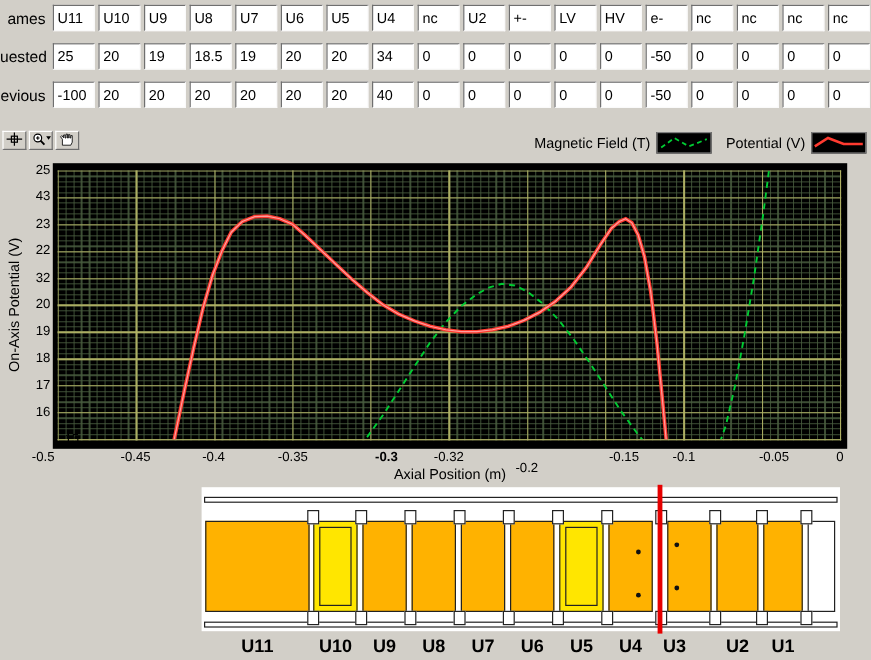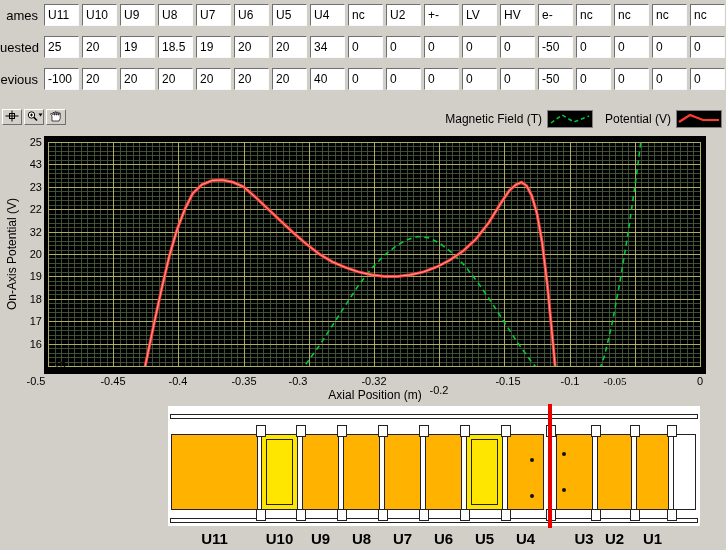--- a/index.html
+++ b/index.html
@@ -193,26 +193,26 @@
       <span class="ytick" style="left: 0px; top: 248px;">20</span>
       <span class="ytick" style="left: 0px; top: 270px;">19</span>
       <span class="ytick" style="left: 0px; top: 293px;">18</span>
       <span class="ytick" style="left: 0px; top: 315px;">17</span>
       <span class="ytick" style="left: 0px; top: 338px;">16</span>
       <span class="ytick" style="left: 0px; top: 360px; margin-left: 24px;">15</span>
       <span class="xtick" style="left: 16px; top: 375px;">-0.5</span>
       <span class="xtick" style="left: 93px; top: 375px;">-0.45</span>
       <span class="xtick" style="left: 158px; top: 375px;">-0.4</span>
       <span class="xtick" style="left: 224px; top: 375px;">-0.35</span>
-      <span class="xtick" style="left: 278px; top: 375px;">-0.3</span>
+      <span class="xtick" style="left: 302px; top: 375px; font-weight: bold;">-0.3</span>
       <span class="xtick" style="left: 354px; top: 375px;">-0.32</span>
       <span class="xtick" style="left: 419px; top: 384px;">-0.2</span>
-      <span class="xtick" style="left: 488px; top: 375px;">-0.15</span>
+      <span class="xtick" style="left: 500px; top: 375px;">-0.15</span>
       <span class="xtick" style="left: 550px; top: 375px;">-0.1</span>
-      <span class="xtick" style="left: 595px; top: 375px; font-family: Liberation Serif, serif;">-0.05</span>
+      <span class="xtick" style="left: 625px; top: 375px;">-0.05</span>
       <span class="xtick" style="left: 680px; top: 375px;">0</span>
     </div>
   <div class="ylabel">On-Axis Potential (V)</div>
   <div class="xlabel">Axial Position (m)</div>
 </div>
 
 <div id="schematic">
     <div class="panel">
       <div class="rod" style="top: 8px;"></div>
       <div class="rod" style="top: 112px;"></div>
@@ -260,17 +260,17 @@
       <div class="dot" style="left: 394px; top: 82px;"></div>
     </div>
     <span class="elec-label" style="left: 22.5px;">U11</span>
     <span class="elec-label" style="left: 87.5px;">U10</span>
     <span class="elec-label" style="left: 128.5px;">U9</span>
     <span class="elec-label" style="left: 169.5px;">U8</span>
     <span class="elec-label" style="left: 210.5px;">U7</span>
     <span class="elec-label" style="left: 251.5px;">U6</span>
     <span class="elec-label" style="left: 292.5px;">U5</span>
     <span class="elec-label" style="left: 333.5px;">U4</span>
-    <span class="elec-label" style="left: 392px;">U3</span>
+    <span class="elec-label" style="left: 370px;">U3</span>
     <span class="elec-label" style="left: 422.5px;">U2</span>
     <span class="elec-label" style="left: 460.5px;">U1</span>
     <div class="cursor-line" style="left: 380px; background: rgb(230, 0, 0);"></div>
   </div>
 
 </body></html>

